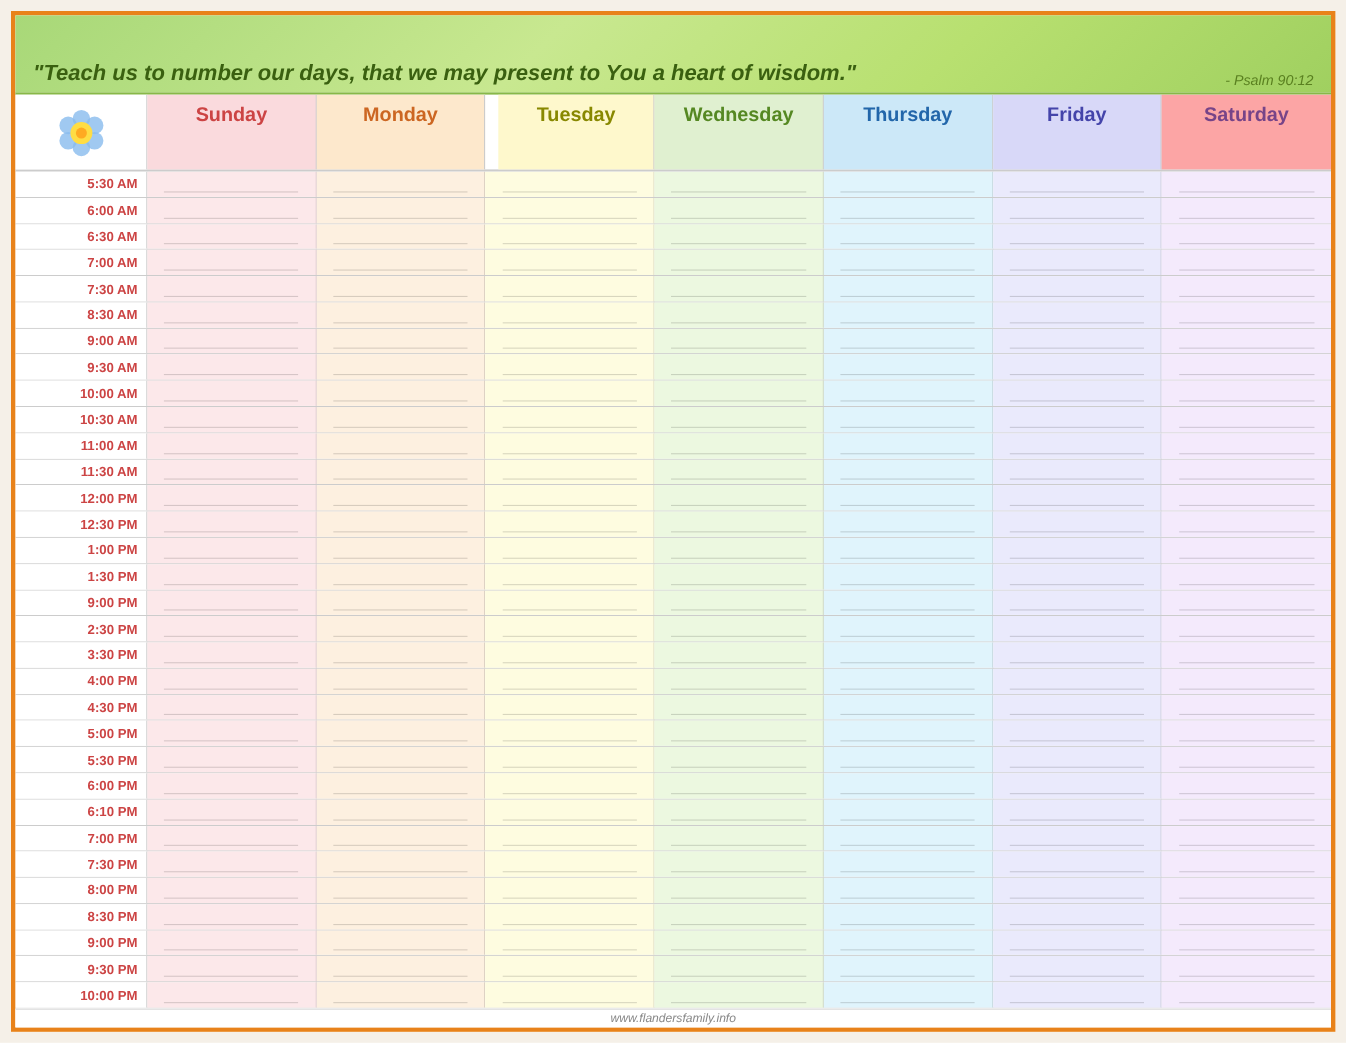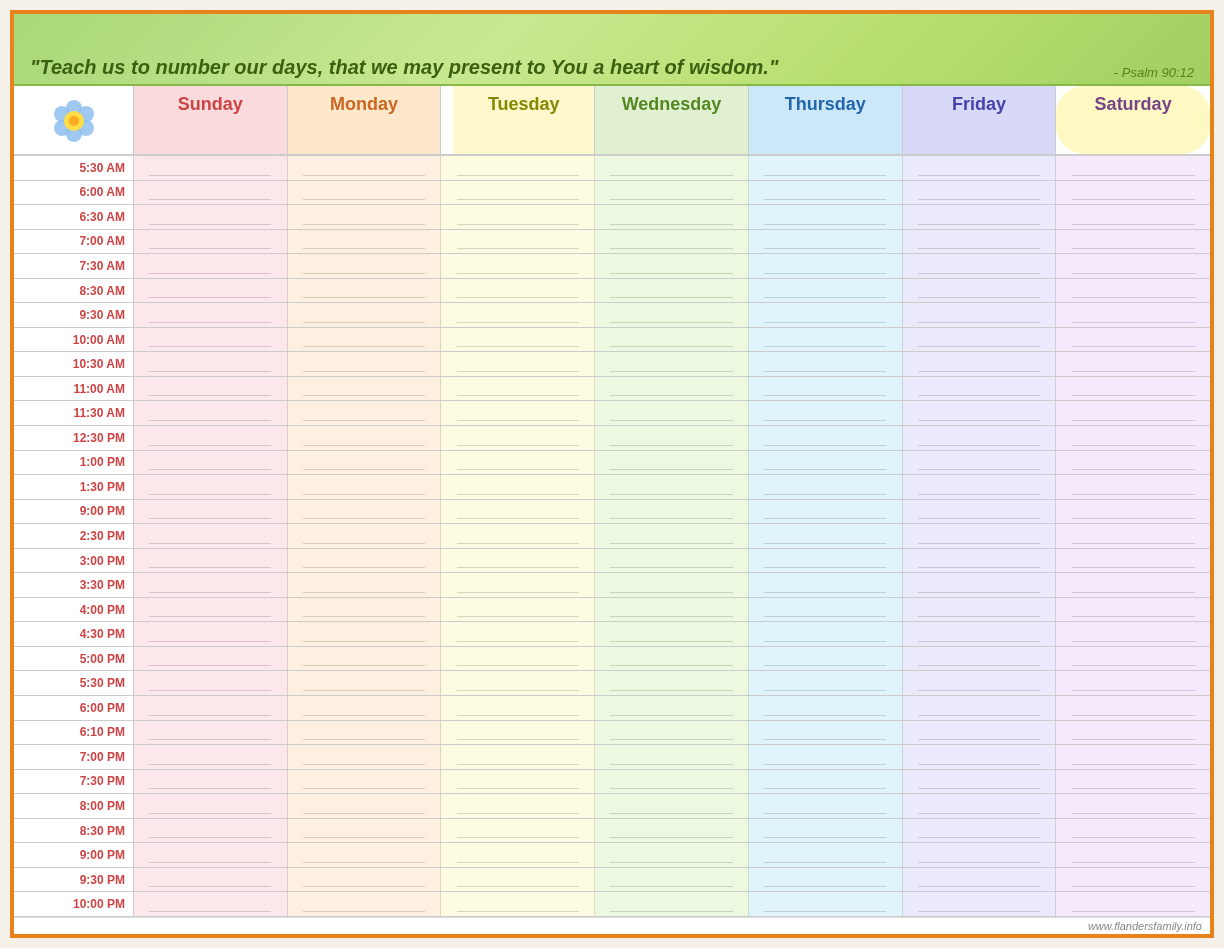--- a/index.html
+++ b/index.html
@@ -73,21 +73,21 @@
     .flower-icon {
       width: 52px;
       height: 52px;
     }
     .col-sunday { background: #fadadd; color: #cc4444; }
     .col-monday { background: #fde8cc; color: #cc6622; }
     .col-tuesday { background: #fef8cc; color: #888800; margin-left: 12px; }
     .col-wednesday { background: #e0f0d0; color: #558822; }
     .col-thursday { background: #cce8f8; color: #2266aa; }
     .col-friday { background: #d8d8f8; color: #4444aa; }
-    .col-saturday { background: #fef9c3; color: #774488; border-radius: 28px; }
+    .col-saturday { background: #fca5a5; color: #774488; }
     .time-rows {
       flex: 1;
       overflow: hidden;
       display: flex;
       flex-direction: column;
     }
     .time-row {
       display: grid;
       grid-template-columns: 120px repeat(7, 1fr);
       flex: 1;
@@ -120,21 +120,21 @@
     .time-cell:last-child { border-right: none; }
     .cell-sunday { background: #fce8ea; }
     .cell-monday { background: #fdf0e0; }
     .cell-tuesday { background: #fefce0; }
     .cell-wednesday { background: #ecf8e0; }
     .cell-thursday { background: #e0f4fc; }
     .cell-friday { background: #eaeafc; }
     .cell-saturday { background: #f4eafc; }
     .footer-row {
       display: flex;
-      justify-content: flex-end;
+      justify-content: center;
       padding: 2px 8px;
       background: white;
       border-top: 1px solid #ddd;
     }
     .footer-url {
       font-size: 11px;
       color: #888;
       font-style: italic;
     }
   </style>
@@ -226,20 +226,30 @@
           <div class="time-label">8:30 AM</div>
           <div class="time-cell cell-sunday"></div>
           <div class="time-cell cell-monday"></div>
           <div class="time-cell cell-tuesday"></div>
           <div class="time-cell cell-wednesday"></div>
           <div class="time-cell cell-thursday"></div>
           <div class="time-cell cell-friday"></div>
           <div class="time-cell cell-saturday"></div>
         </div>
         <div class="time-row">
+          <div class="time-label">9:00 AM</div>
+          <div class="time-cell cell-sunday"></div>
+          <div class="time-cell cell-monday"></div>
+          <div class="time-cell cell-tuesday"></div>
+          <div class="time-cell cell-wednesday"></div>
+          <div class="time-cell cell-thursday"></div>
+          <div class="time-cell cell-friday"></div>
+          <div class="time-cell cell-saturday"></div>
+        </div>
+        <div class="time-row">
           <div class="time-label">9:30 AM</div>
           <div class="time-cell cell-sunday"></div>
           <div class="time-cell cell-monday"></div>
           <div class="time-cell cell-tuesday"></div>
           <div class="time-cell cell-wednesday"></div>
           <div class="time-cell cell-thursday"></div>
           <div class="time-cell cell-friday"></div>
           <div class="time-cell cell-saturday"></div>
         </div>
         <div class="time-row">
@@ -276,20 +286,30 @@
           <div class="time-label">11:30 AM</div>
           <div class="time-cell cell-sunday"></div>
           <div class="time-cell cell-monday"></div>
           <div class="time-cell cell-tuesday"></div>
           <div class="time-cell cell-wednesday"></div>
           <div class="time-cell cell-thursday"></div>
           <div class="time-cell cell-friday"></div>
           <div class="time-cell cell-saturday"></div>
         </div>
         <div class="time-row">
+          <div class="time-label">12:00 PM</div>
+          <div class="time-cell cell-sunday"></div>
+          <div class="time-cell cell-monday"></div>
+          <div class="time-cell cell-tuesday"></div>
+          <div class="time-cell cell-wednesday"></div>
+          <div class="time-cell cell-thursday"></div>
+          <div class="time-cell cell-friday"></div>
+          <div class="time-cell cell-saturday"></div>
+        </div>
+        <div class="time-row">
           <div class="time-label">12:30 PM</div>
           <div class="time-cell cell-sunday"></div>
           <div class="time-cell cell-monday"></div>
           <div class="time-cell cell-tuesday"></div>
           <div class="time-cell cell-wednesday"></div>
           <div class="time-cell cell-thursday"></div>
           <div class="time-cell cell-friday"></div>
           <div class="time-cell cell-saturday"></div>
         </div>
         <div class="time-row">
@@ -317,30 +337,20 @@
           <div class="time-cell cell-sunday"></div>
           <div class="time-cell cell-monday"></div>
           <div class="time-cell cell-tuesday"></div>
           <div class="time-cell cell-wednesday"></div>
           <div class="time-cell cell-thursday"></div>
           <div class="time-cell cell-friday"></div>
           <div class="time-cell cell-saturday"></div>
         </div>
         <div class="time-row">
           <div class="time-label">2:30 PM</div>
-          <div class="time-cell cell-sunday"></div>
-          <div class="time-cell cell-monday"></div>
-          <div class="time-cell cell-tuesday"></div>
-          <div class="time-cell cell-wednesday"></div>
-          <div class="time-cell cell-thursday"></div>
-          <div class="time-cell cell-friday"></div>
-          <div class="time-cell cell-saturday"></div>
-        </div>
-        <div class="time-row">
-          <div class="time-label">3:00 PM</div>
           <div class="time-cell cell-sunday"></div>
           <div class="time-cell cell-monday"></div>
           <div class="time-cell cell-tuesday"></div>
           <div class="time-cell cell-wednesday"></div>
           <div class="time-cell cell-thursday"></div>
           <div class="time-cell cell-friday"></div>
           <div class="time-cell cell-saturday"></div>
         </div>
         <div class="time-row">
           <div class="time-label">3:30 PM</div>

